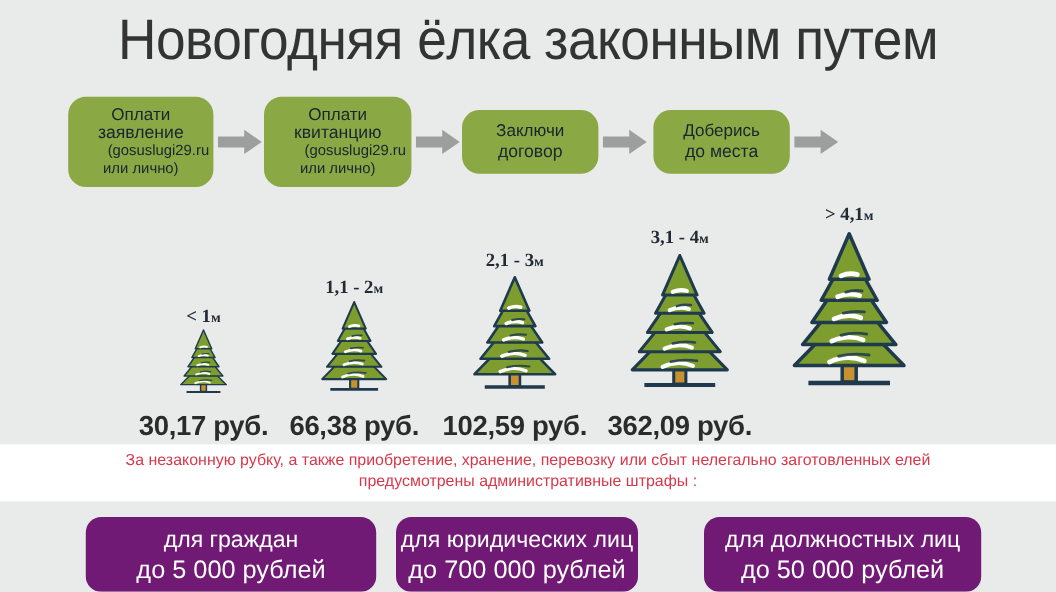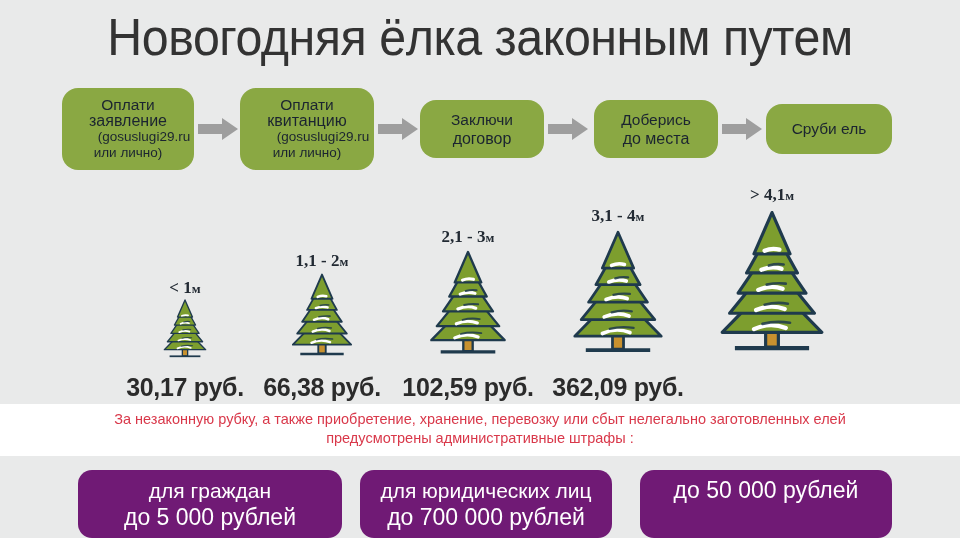--- a/index.html
+++ b/index.html
@@ -108,21 +108,21 @@
     display:flex;align-items:flex-start;justify-content:center;
     box-sizing:border-box;
     padding-top:7px;
   }
   .redbox .rl{
     font-family:"Liberation Sans Narrow","Liberation Sans",sans-serif;
     text-align:center;line-height:27px;font-size:21px;
   }
   .redbox .rl .big{display:block;font-size:23px;}
   .r0{left:78px;width:264px;}
-  .r1{left:360px;width:252px;}
+  .r1{left:360px;width:220px;}
   .r2{left:640px;width:252px;}
 </style>
 </head>
 <body>
 
 <div class="stage">
 
   <div class="band-top"></div>
   <div class="band-white"></div>
   <div class="band-bottom"></div>
@@ -180,25 +180,20 @@
         <span class="l2">до места</span>
       </div>
     </div>
 
     <div class="arrow a3">
       <svg width="40" height="24" viewBox="0 0 40 24">
           <path d="M0 7 L24 7 L24 1 L40 12 L24 23 L24 17 L0 17 Z" fill="#9e9e9e"></path>
         </svg>
     </div>
 
-    <div class="step s4 one">
-      <div class="lines">
-        <span class="l1">Сруби ель</span>
-      </div>
-    </div>
 
   </div>
 
   <div class="trees">
       <div class="treecol" style="left: 110px; width: 150px; height: 212px;">
         <div class="hlabel" style="bottom: 104px;"><span>&lt; 1</span><span class="u">м</span></div>
         <div class="treewrap" style="width: 66px; height: 66px;">
           <div style="width: 150px; height: 150px; transform: scale(0.44); transform-origin: left top;"><svg width="150" height="150" viewBox="0 0 150 150">
               <g stroke="#1f3a4d" stroke-width="3" stroke-linejoin="round">
                 <rect x="69" y="116" width="12" height="20" fill="#c8912f"></rect>
@@ -360,18 +355,19 @@
       </div>
     </div>
     <div class="redbox r1">
       <div class="rl">
         <span>для юридических лиц</span>
         <span class="big">до 700 000 рублей</span>
       </div>
     </div>
     <div class="redbox r2">
       <div class="rl">
+        <span>для должностных лиц</span>
         <span class="big">до 50 000 рублей</span>
       </div>
     </div>
   </div>
 
 </div>
 
 </body></html>

